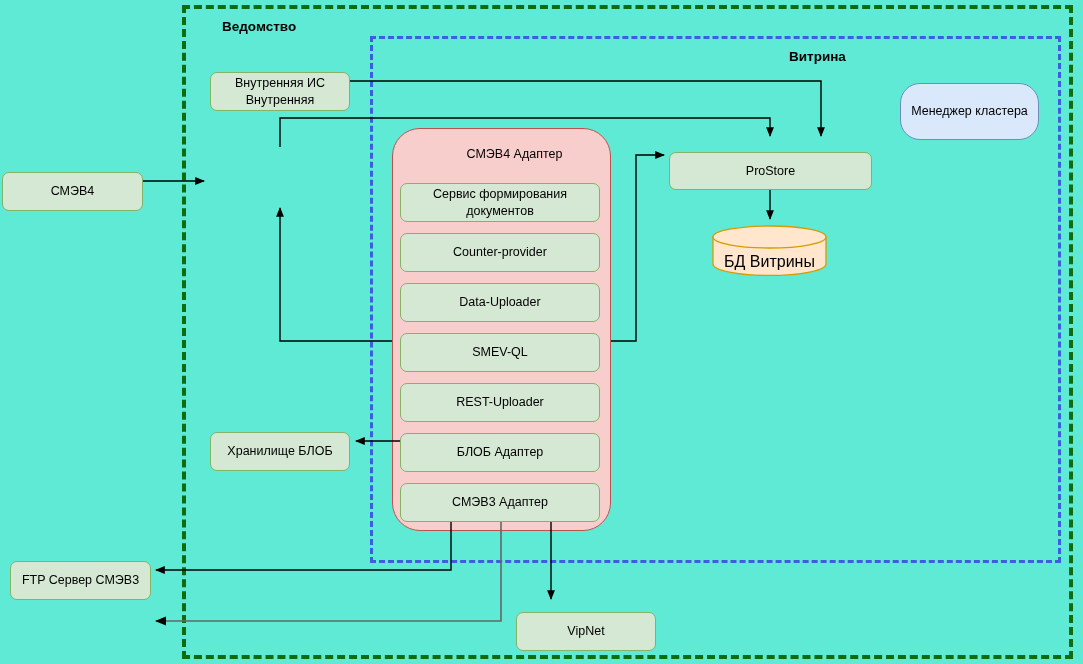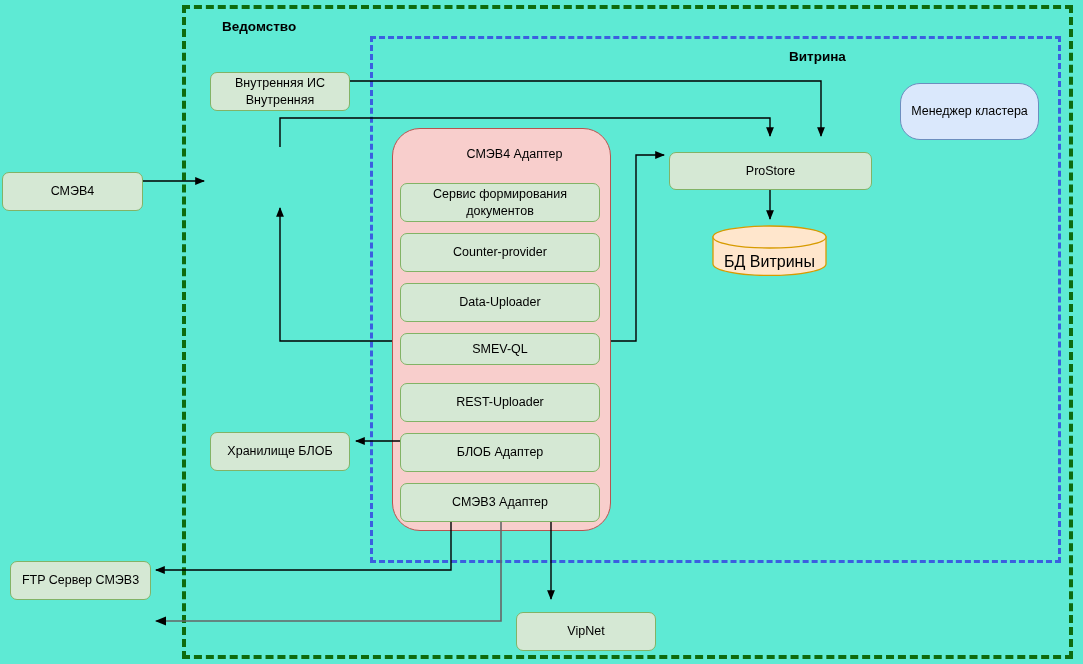--- a/index.html
+++ b/index.html
@@ -177,21 +177,21 @@
   <div id="adapter-services">
       <div class="node green" style="left: 400px; top: 173px; width: 200px; height: 39px;">
         <span>Сервис формирования документов</span>
       </div>
       <div class="node green" style="left: 400px; top: 223px; width: 200px; height: 39px;">
         <span>Counter-provider</span>
       </div>
       <div class="node green" style="left: 400px; top: 273px; width: 200px; height: 39px;">
         <span>Data-Uploader</span>
       </div>
-      <div class="node green" style="left: 400px; top: 323px; width: 200px; height: 32px; justify-content: center;">
+      <div class="node green" style="left: 400px; top: 323px; width: 200px; height: 39px; justify-content: center;">
         <span>SMEV-QL</span>
       </div>
       <div class="node green" style="left: 400px; top: 373px; width: 200px; height: 39px;">
         <span>REST-Uploader</span>
       </div>
       <div class="node green" style="left: 400px; top: 423px; width: 200px; height: 39px;">
         <span>БЛОБ Адаптер</span>
       </div>
       <div class="node green" style="left: 400px; top: 473px; width: 200px; height: 39px; text-align: center;">
         <span>СМЭВ3 Адаптер</span>

